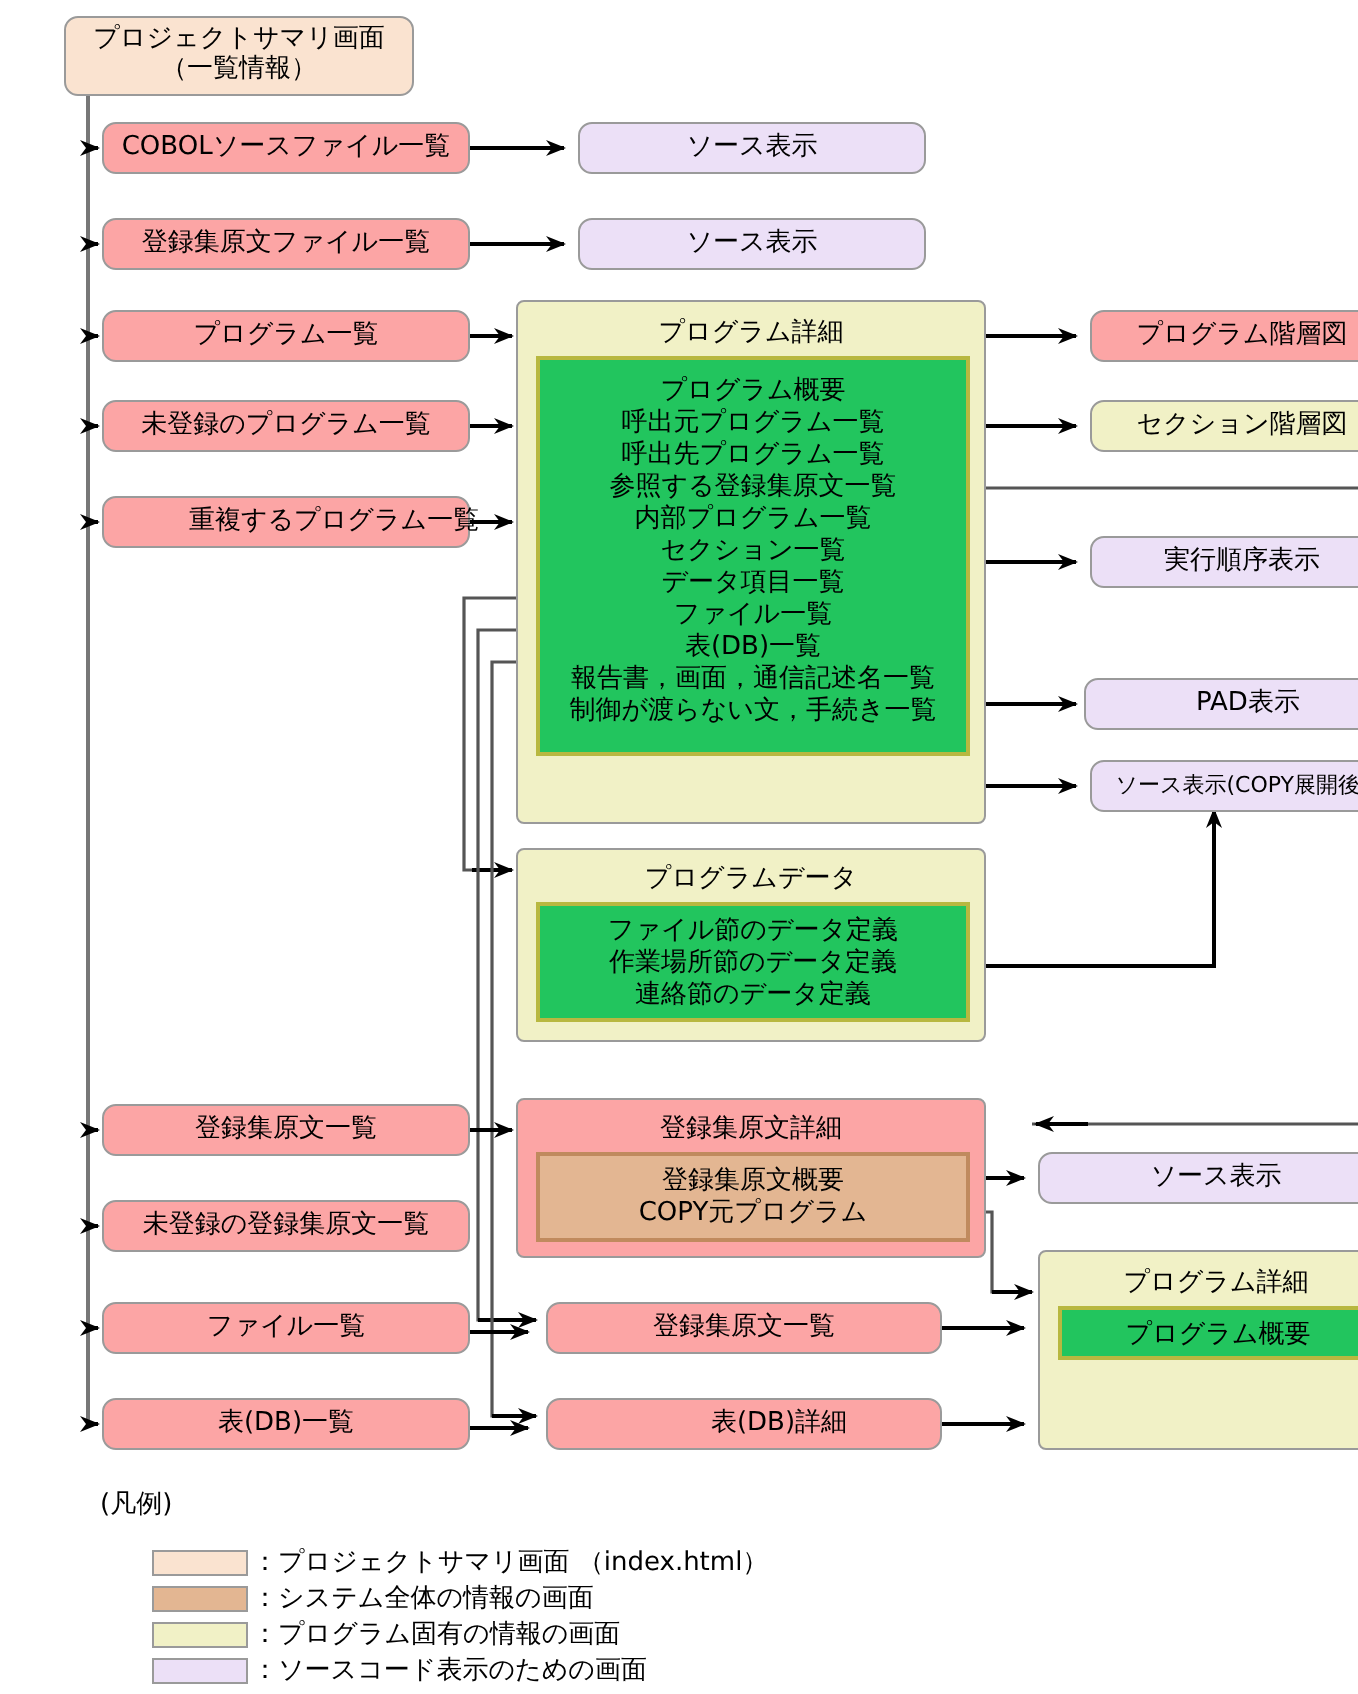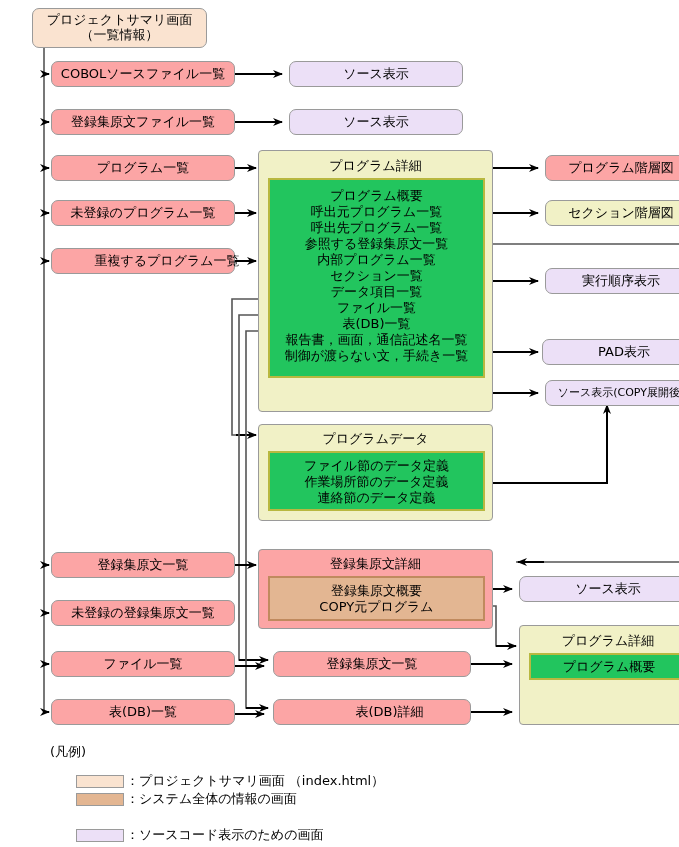--- a/index.html
+++ b/index.html
@@ -255,18 +255,22 @@
   <div class="legend-title" style="left:26px; top:743px;">(凡例)</div>
 
   <div class="legend-row" style="left:52px; top:772px;">
     <span class="swatch" style="background:#fae3d0;"></span>
     <span>：プロジェクトサマリ画面 （index.html）</span>
   </div>
   <div class="legend-row" style="left:52px; top:790px;">
     <span class="swatch" style="background:#e3b692;"></span>
     <span>：システム全体の情報の画面</span>
   </div>
+  <div class="legend-row" style="left:52px; top:808px;">
+    <span class="swatch" style="background:#f1f1c6;"></span>
+    <span>：プログラム固有の情報の画面</span>
+  </div>
   <div class="legend-row" style="left:52px; top:826px;">
     <span class="swatch" style="background:#ece0f7;"></span>
     <span>：ソースコード表示のための画面</span>
   </div>
 
 </div>
 
 </body></html>

